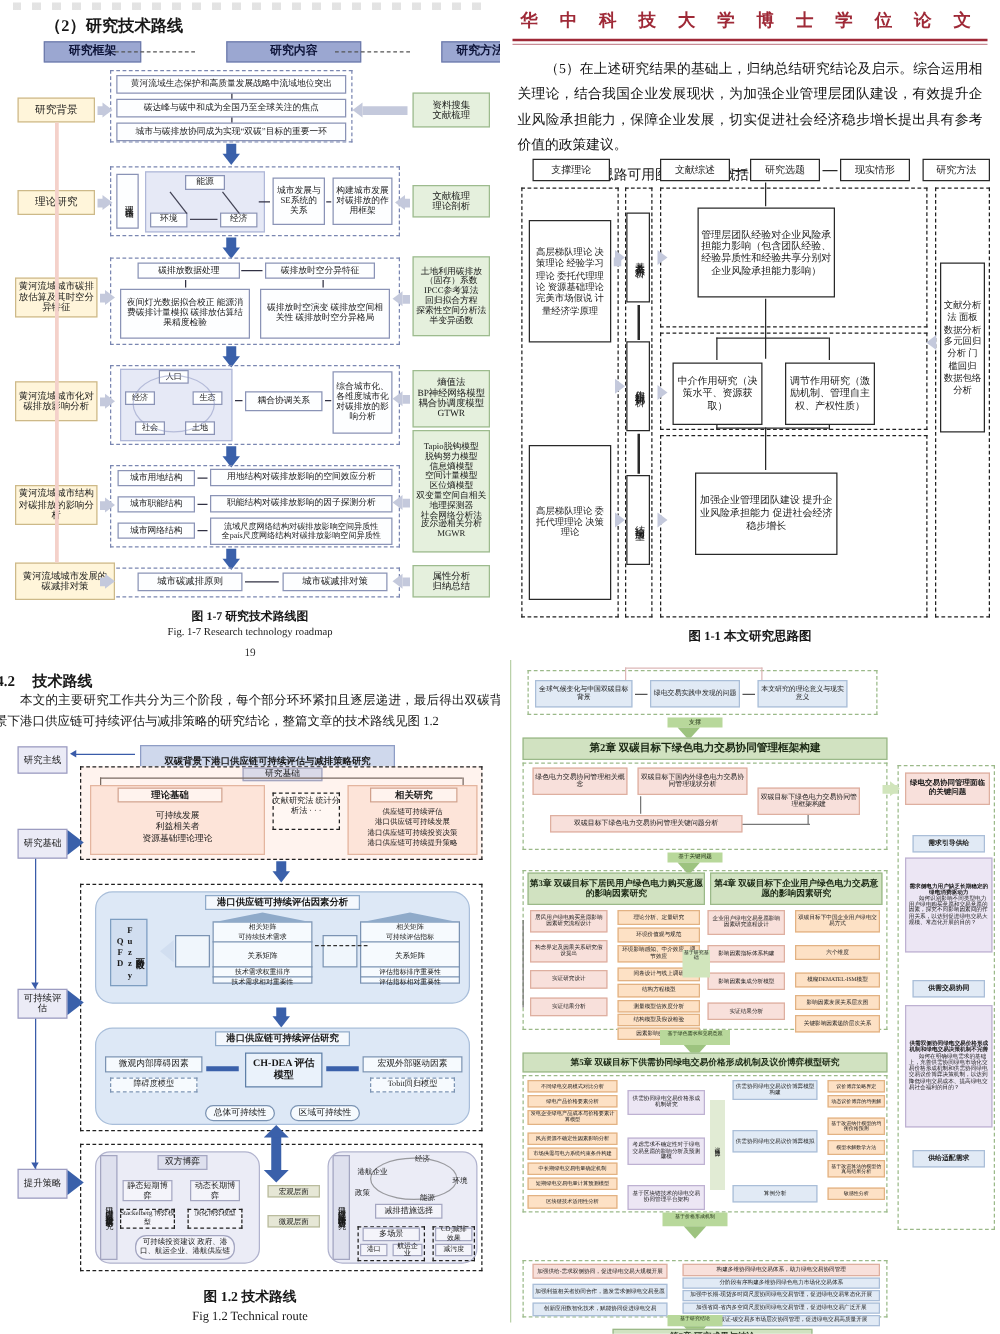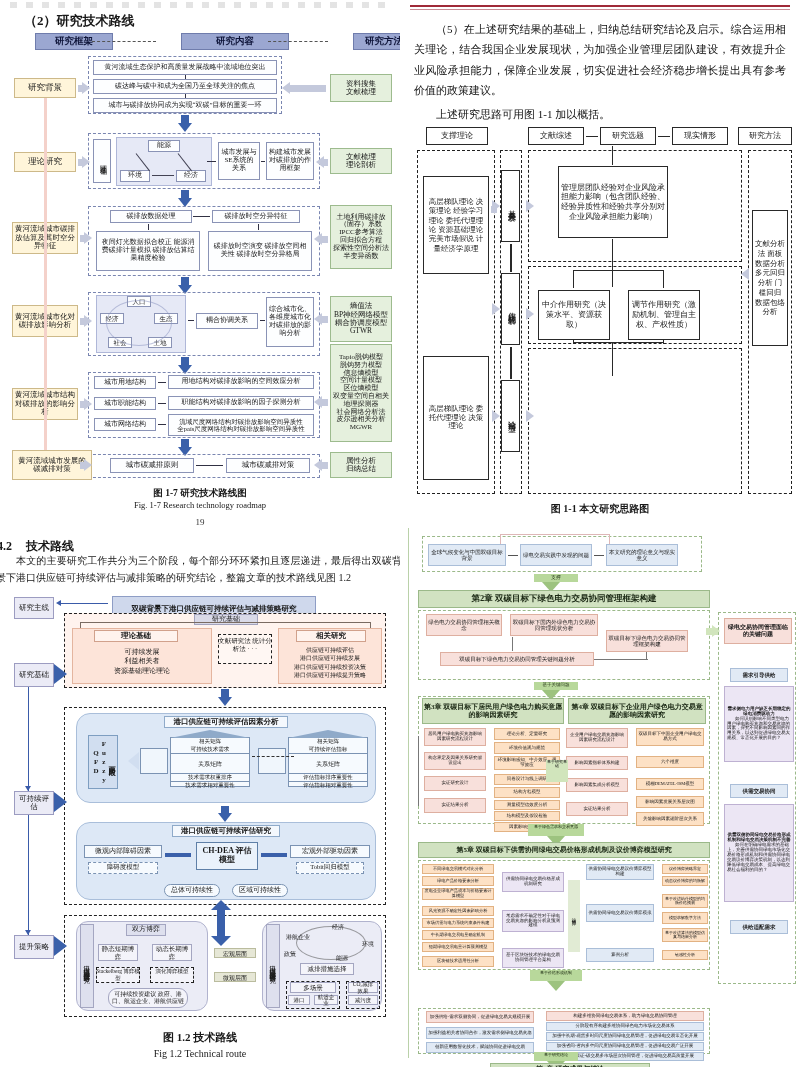--- a/index.html
+++ b/index.html
@@ -113,21 +113,21 @@
 </head>
 <body class="scan">
 
 <div class="page">
 
   <div class="col col-left">
 
     <div style="position:absolute;left:10px;top:2px;width:380px;height:6px;opacity:.18;
         background:repeating-linear-gradient(90deg,#666 0 7px,transparent 7px 16px);"></div>
 
-    <div class="sec-h" style="position:absolute;left:24px;top:12px;">（2）研究技术路线</div>
+    <div class="sec-h" style="position:absolute;left:36px;top:12px;">（2）研究技术路线</div>
 
     <div class="bx blue-hd" style="left:12px;top:33px;width:78px;height:17px;font-size:9.5px;">研究框架</div>
     <div class="bx blue-hd" style="left:158px;top:33px;width:108px;height:17px;font-size:9.5px;">研究内容</div>
     <div class="bx blue-hd" style="left:330px;top:33px;width:62px;height:17px;font-size:9.5px;">研究方法</div>
 
     <div style="position:absolute;left:92px;top:41px;width:64px;height:0;border-top:1px dashed #555;"></div>
     <div style="position:absolute;left:268px;top:41px;width:60px;height:0;border-top:1px dashed #555;"></div>
 
     <div class="dash" style="left:88px;top:56px;width:194px;height:58px;"></div>
     <div class="bx white" style="left:93px;top:60px;width:184px;height:15px;font-size:7px;">黄河流域生态保护和高质量发展战略中流域地位突出</div>
@@ -434,20 +434,21 @@
     <div class="dashk" style="left:346px;top:981px;width:34px;height:28px;border-width:1px;"></div>
     <div class="bx" style="left:348px;top:982px;width:30px;height:11px;font-size:5.5px;background:#f2f2f8;border-color:#a3a5c0;">CO₂减排效果</div>
     <div class="bx" style="left:348px;top:995px;width:30px;height:10px;font-size:5.5px;background:#f2f2f8;border-color:#a3a5c0;">减污度</div>
 
     <div class="figcap" style="position:absolute;left:0;top:1030px;width:400px;font-size:11px;">图 1.2 技术路线</div>
     <div class="figcap-en" style="position:absolute;left:0;top:1048px;width:400px;font-size:10px;">Fig 1.2 Technical route</div>
   </div>
 
   <div class="col col-right">
 
+    <div class="uni-head">华 中 科 技 大 学 博 士 学 位 论 文</div>
     <div class="rule1"></div>
     <div class="rule2"></div>
 
     <div class="body-p">（5）在上述研究结果的基础上，归纳总结研究结论及启示。综合运用相关理论，结合我国企业发展现状，为加强企业管理层团队建设，有效提升企业风险承担能力，保障企业发展，切实促进社会经济稳步增长提出具有参考价值的政策建议。</div>
     <div class="body-p" style="margin-top:4px;">上述研究思路可用图 1-1 加以概括。</div>
 
     <div style="position:absolute;left:0;top:118px;width:400px;height:400px;">
       <div class="bx plain" style="left:26px;top:9px;width:62px;height:18px;font-size:8px;">支撑理论</div>
       <div class="bx plain" style="left:128px;top:9px;width:56px;height:18px;font-size:8px;">文献综述</div>
       <div class="bx plain" style="left:200px;top:9px;width:56px;height:18px;font-size:8px;">研究选题</div>
@@ -476,20 +477,21 @@
       </div>
       <div class="bx plain" style="left:101px;top:262px;width:19px;height:72px;font-size:8px;background:#fff;">
         <span class="vert" style="font-size:8px;">结论与展望</span>
       </div>
       <div class="lnk" style="left:110px;top:126px;width:2px;height:28px;"></div>
       <div class="lnk" style="left:110px;top:229px;width:2px;height:32px;"></div>
 
       <div class="bx plain" style="left:158px;top:48px;width:110px;height:72px;font-size:8px;background:#fff;line-height:1.22;">管理层团队经验对企业风险承担能力影响（包含团队经验、经验异质性和经验共享分别对企业风险承担能力影响）</div>
       <div class="bx plain" style="left:138px;top:172px;width:72px;height:50px;font-size:8px;background:#fff;line-height:1.25;">中介作用研究（决策水平、资源获取）</div>
       <div class="bx plain" style="left:228px;top:172px;width:72px;height:50px;font-size:8px;background:#fff;line-height:1.25;">调节作用研究（激励机制、管理自主权、产权性质）</div>
+      <div class="bx plain" style="left:156px;top:260px;width:114px;height:66px;font-size:8px;background:#fff;line-height:1.3;">加强企业管理团队建设 提升企业风险承担能力 促进社会经济稳步增长</div>
 
       <div class="lnk" style="left:212px;top:28px;width:1px;height:19px;"></div>
       <div class="lnk" style="left:212px;top:121px;width:1px;height:48px;"></div>
       <div class="lnk" style="left:173px;top:152px;width:90px;height:1px;"></div>
       <div class="lnk" style="left:173px;top:152px;width:1px;height:18px;"></div>
       <div class="lnk" style="left:263px;top:152px;width:1px;height:18px;"></div>
       <div class="lnk" style="left:173px;top:224px;width:90px;height:1px;"></div>
       <div class="lnk" style="left:173px;top:222px;width:1px;height:4px;"></div>
       <div class="lnk" style="left:263px;top:222px;width:1px;height:4px;"></div>
       <div class="lnk" style="left:212px;top:224px;width:1px;height:34px;"></div>

